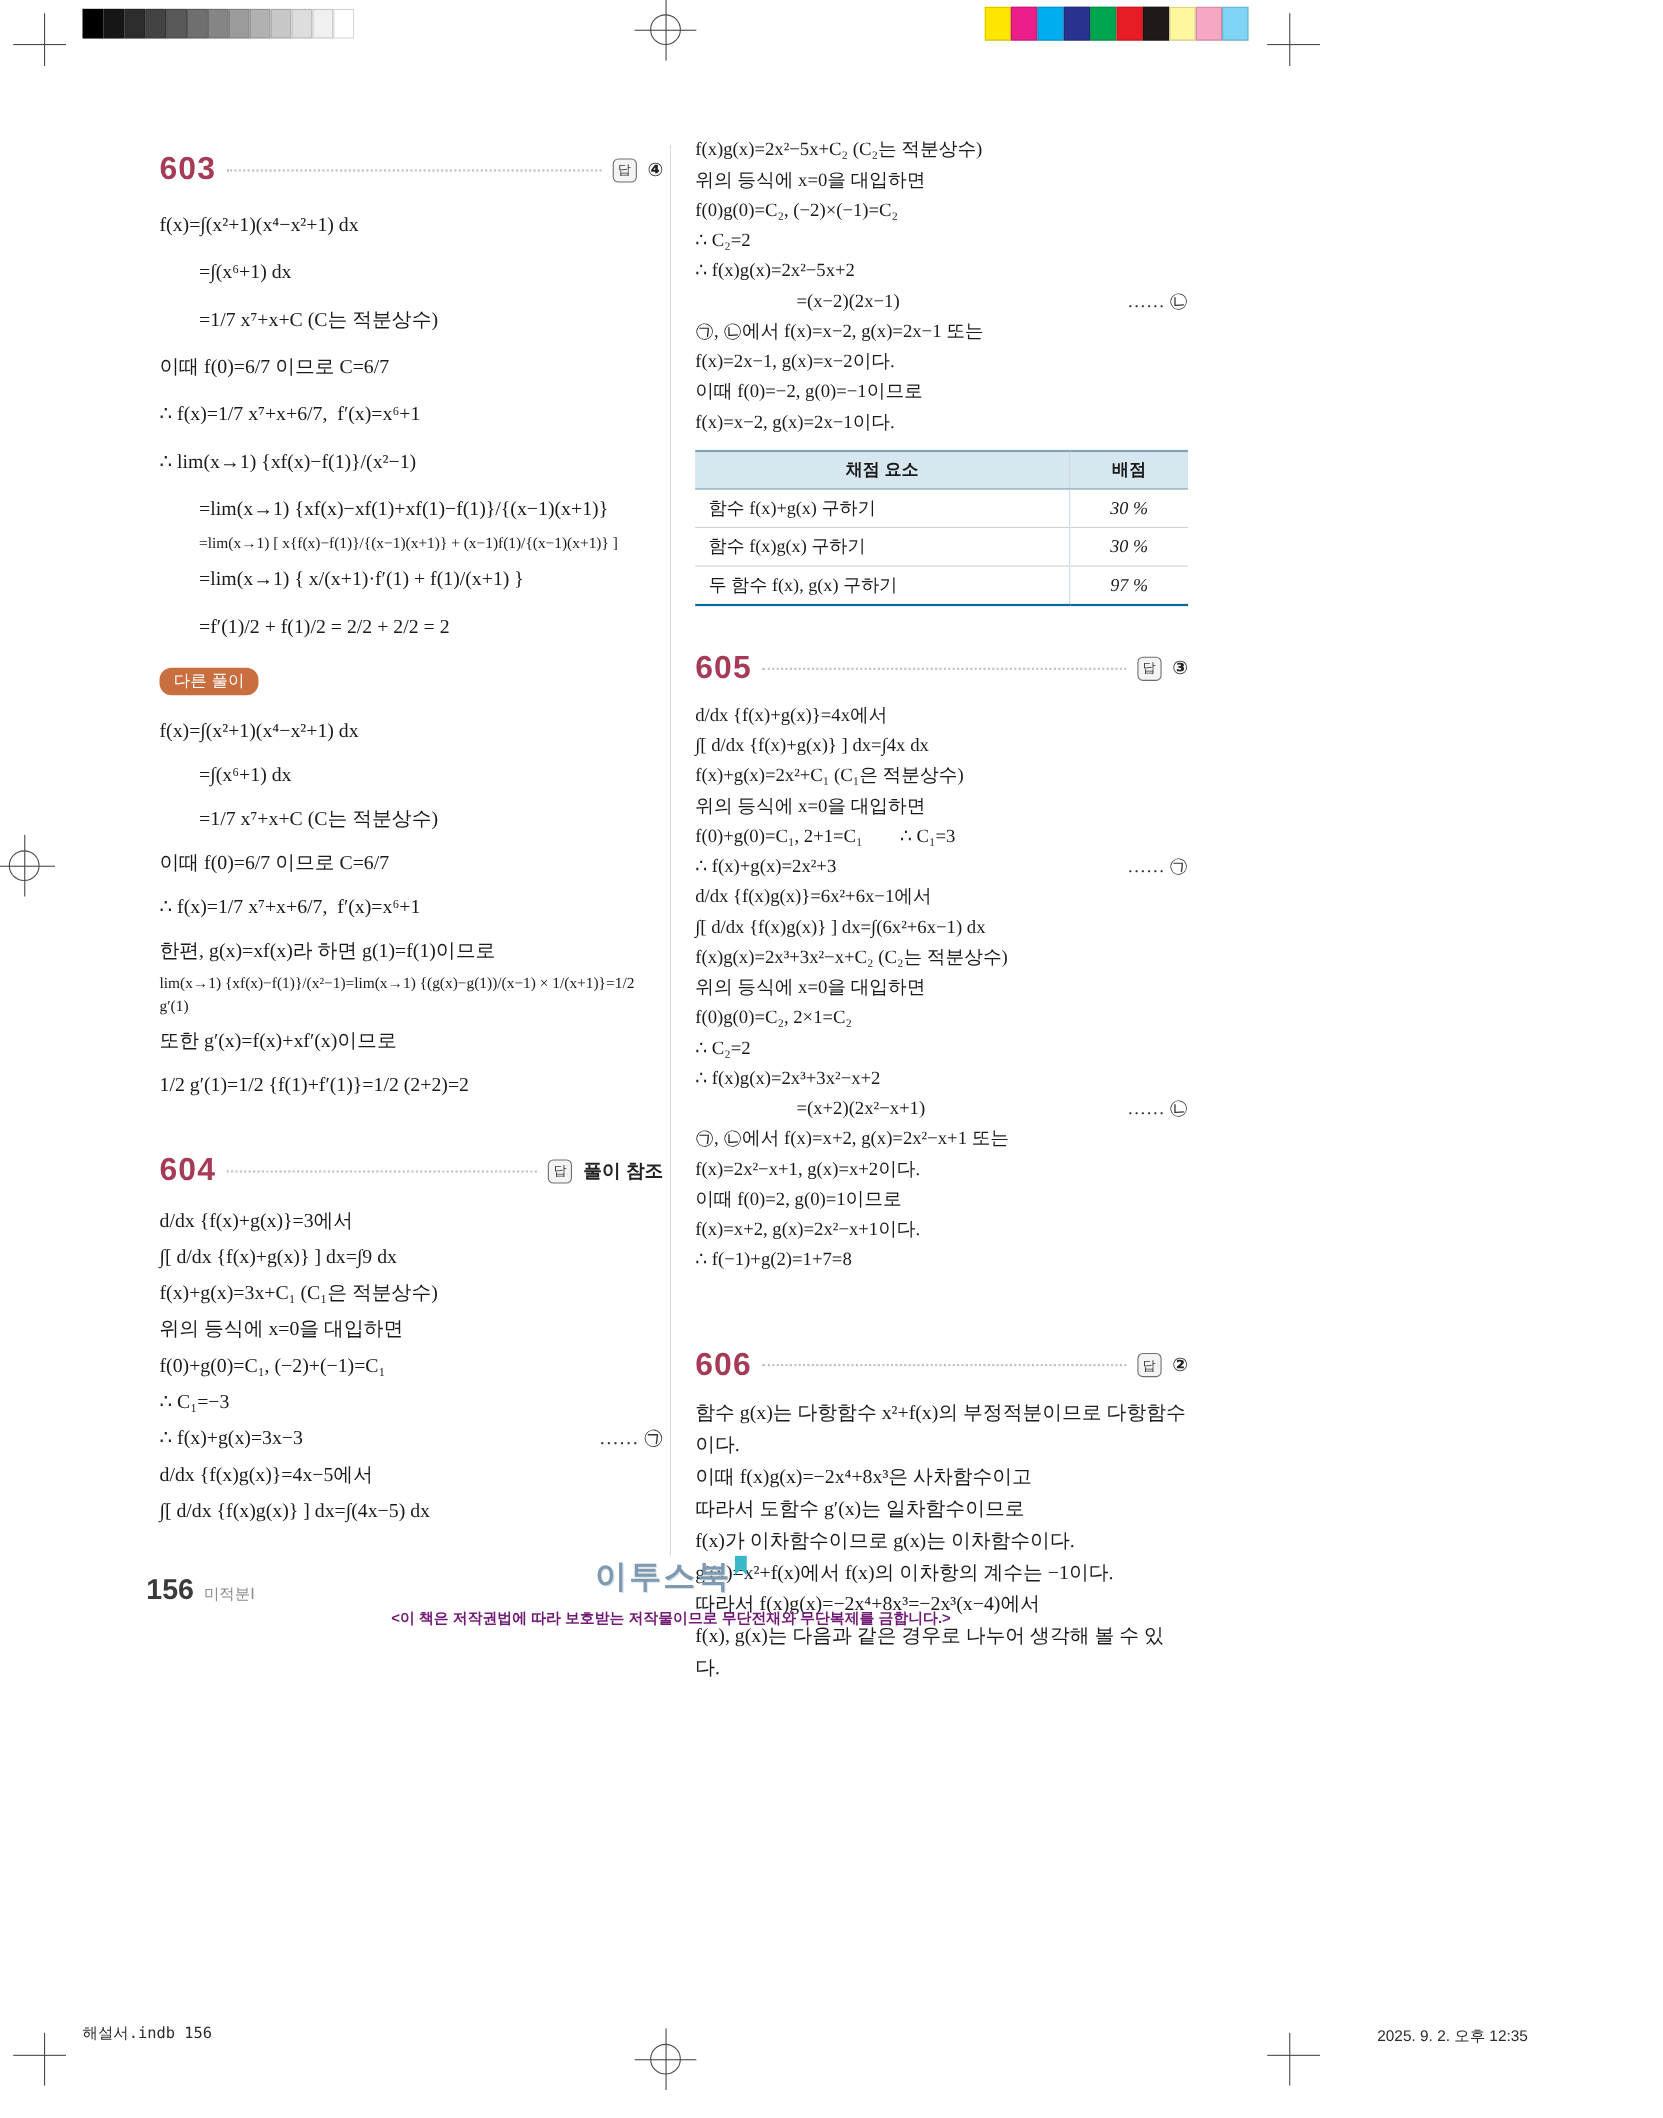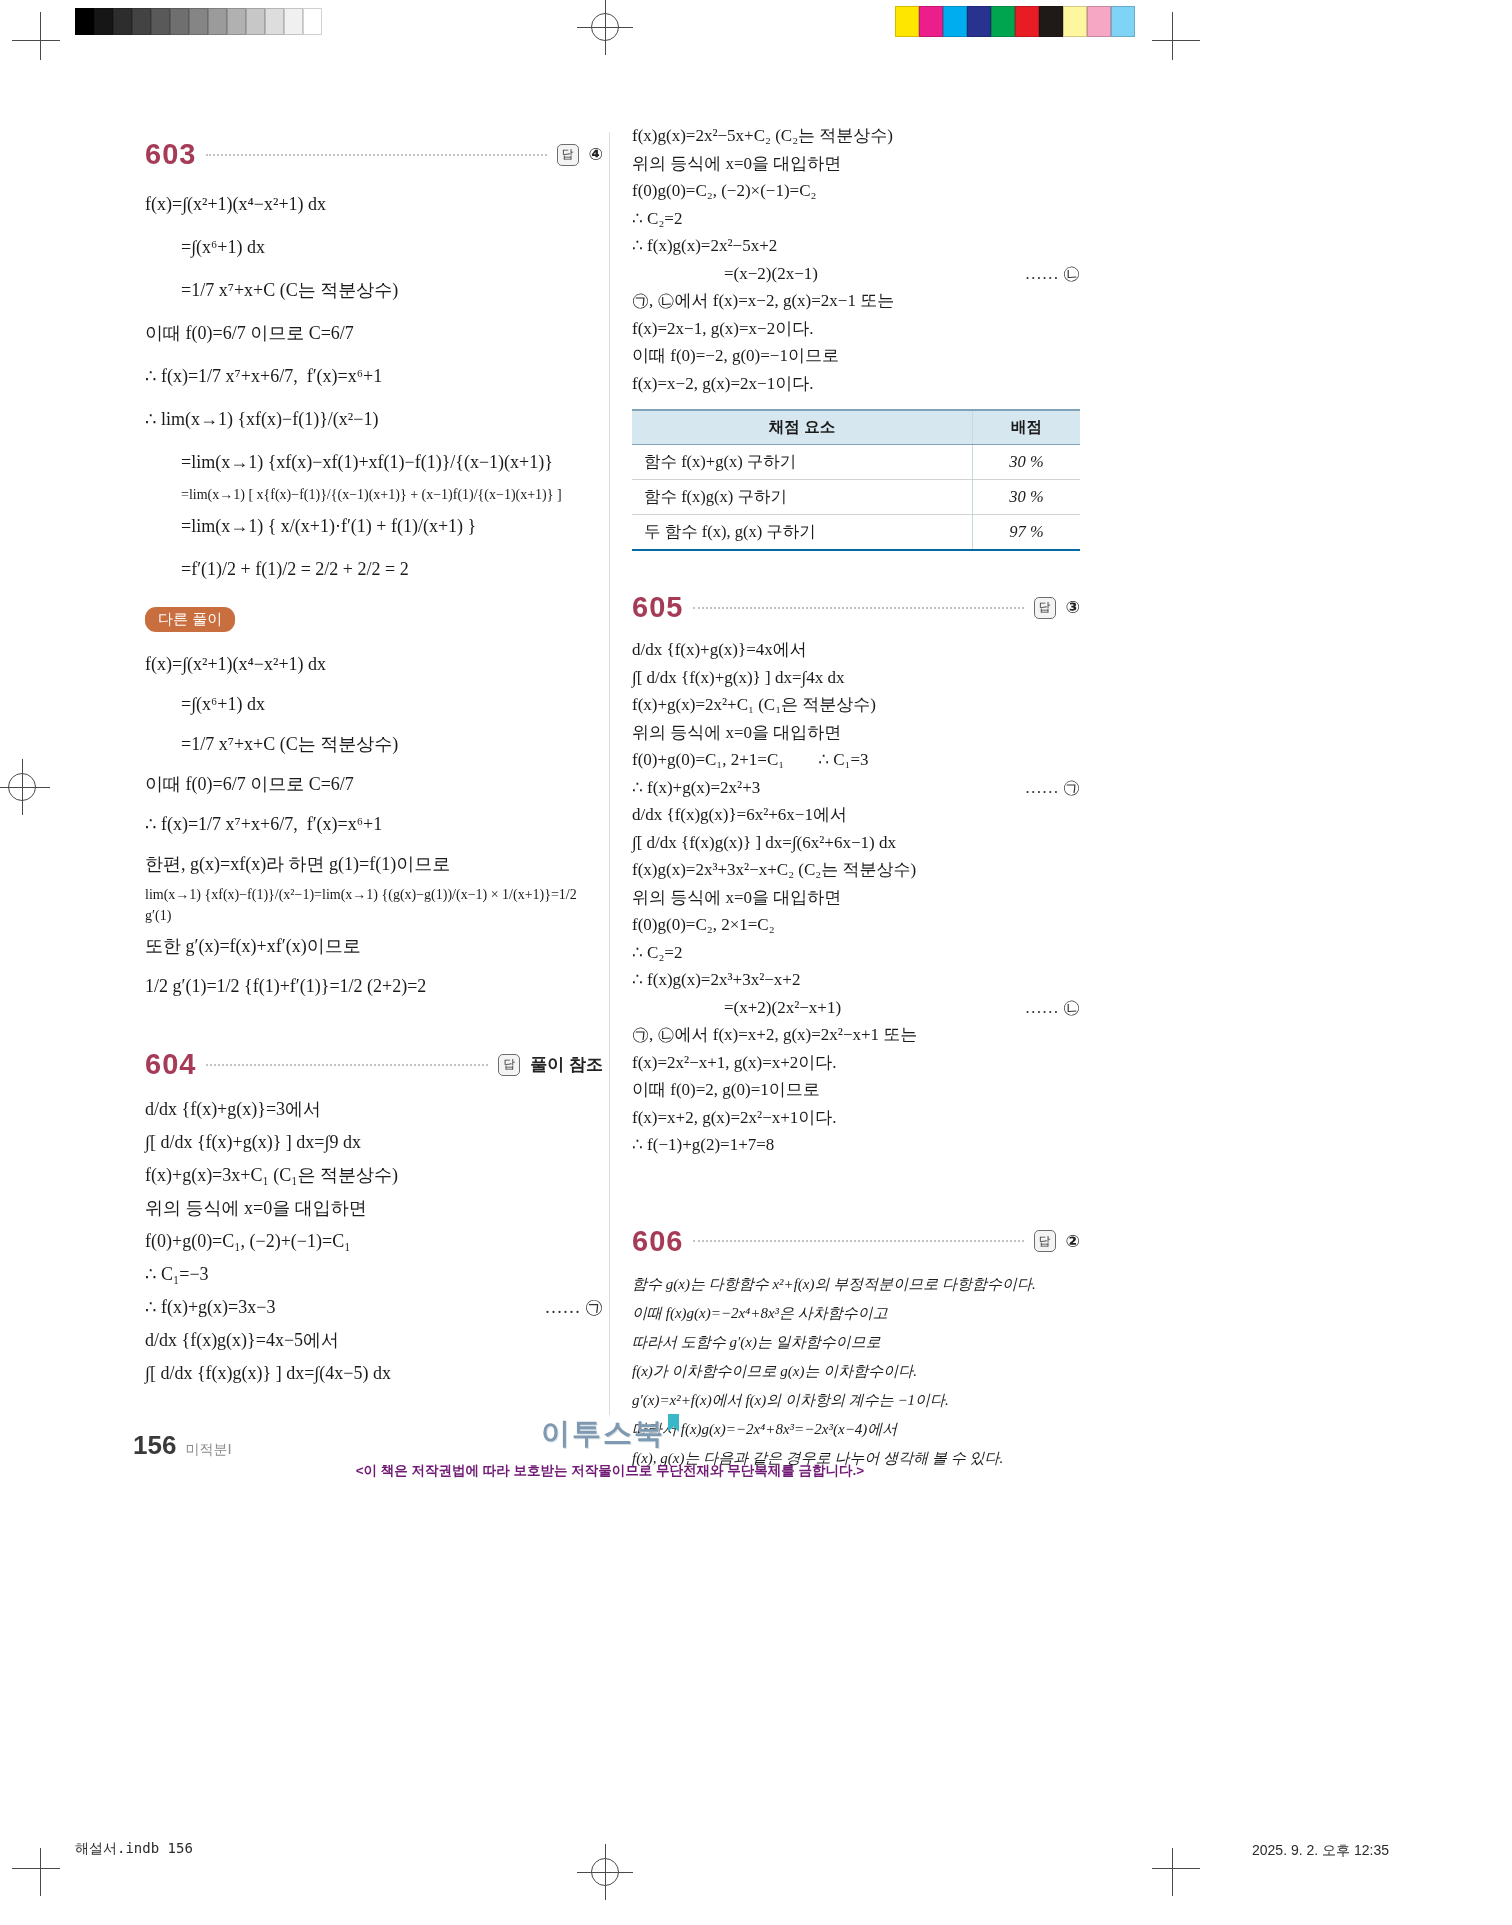--- a/index.html
+++ b/index.html
@@ -36,21 +36,21 @@
                width:20px; height:20px; border:1.5px solid #6e6e6e; border-radius:5px;
                background:#f4f4f4; color:#3a3a3a; font-size:12px; flex:0 0 auto; }
   .ans-text { font-size:17px; color:#222; font-weight:bold; }
 
   
   .line { white-space:pre-wrap; }
   .sol603 .line { line-height:43px; }
   .alt603 .line { line-height:40px; }
   .sol604 .line { line-height:33px; }
   .col-right .line { line-height:27.5px; }
-  .p606 .line { line-height:29px; font-size:15px;font-style:italic; }
+  .p606 .line { line-height:29px; font-size:18px; }
   .ind1 { padding-left:36px; }
   .ind2 { padding-left:92px; }
   .line.fit { font-size:14px; line-height:21px; }
   .flexline { display:flex; justify-content:space-between; align-items:baseline; }
   .marker { color:#333; flex:0 0 auto; padding-left:8px; }
 
   .badge-alt { display:inline-block; background:#c96e3f; color:#fff;
                font-family:"Liberation Sans","DejaVu Sans",sans-serif; font-size:15px;
                padding:3px 13px; border-radius:11px; margin:16px 0 12px 0; }
 

